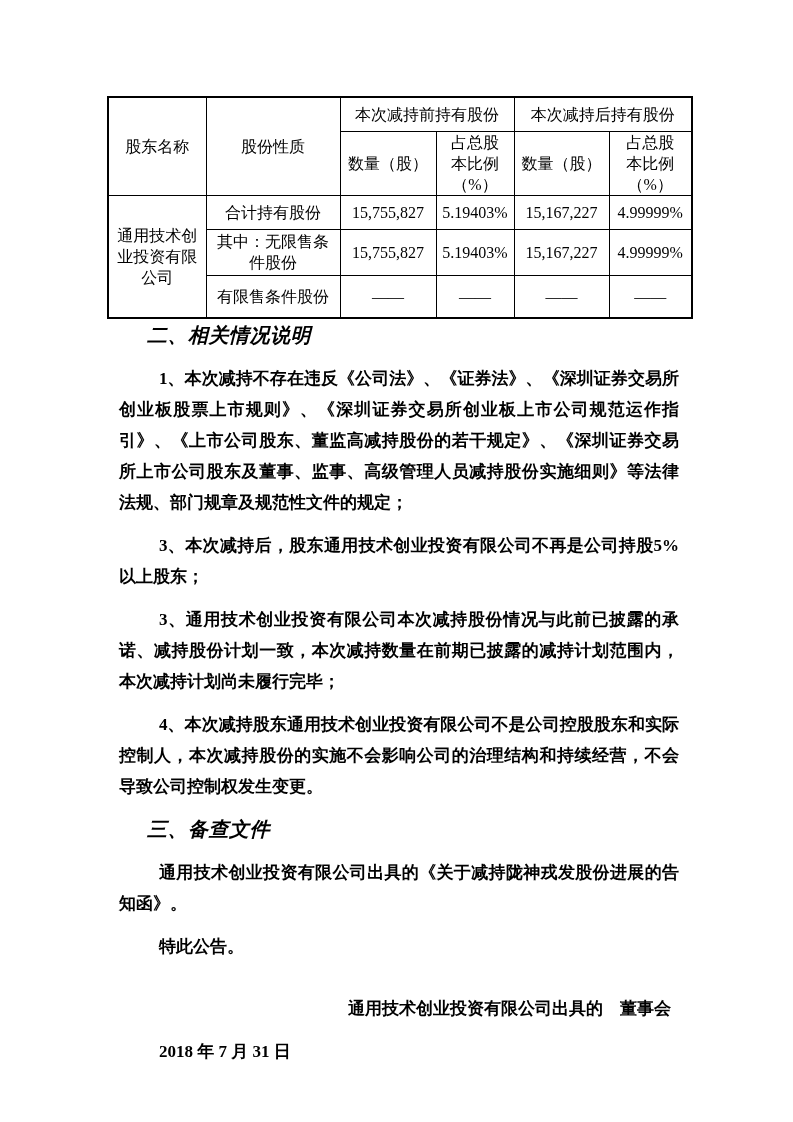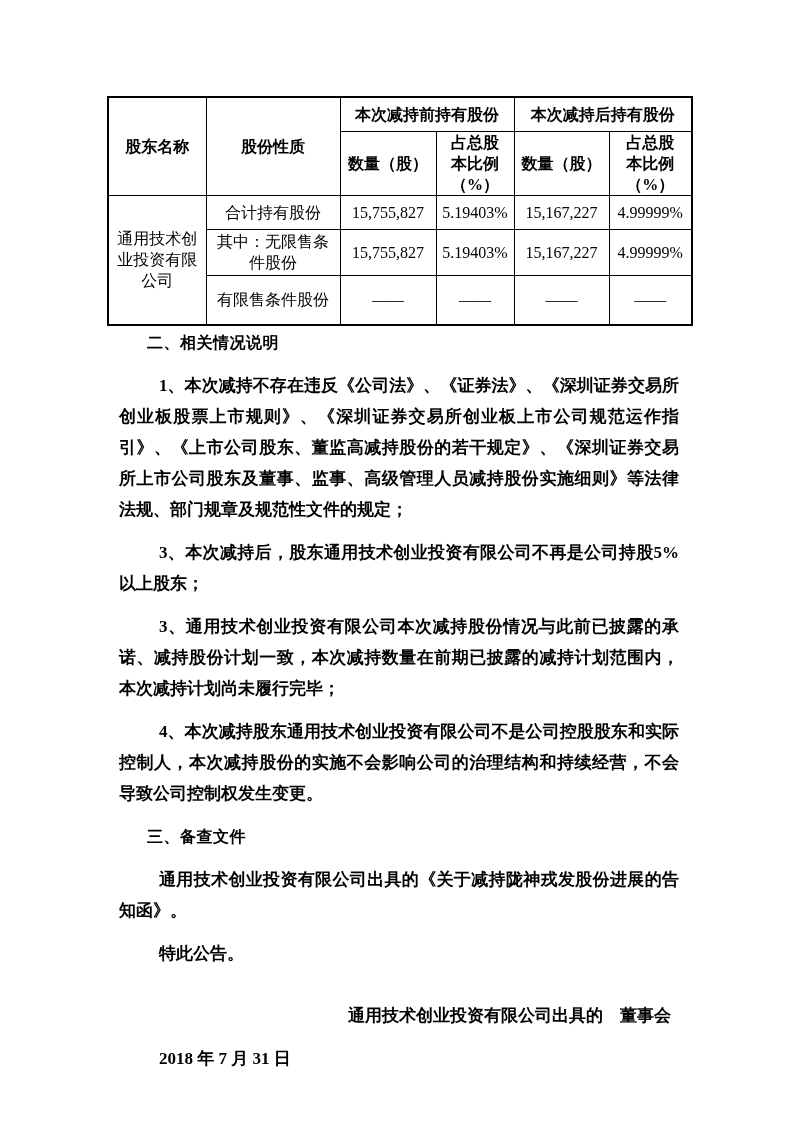--- a/index.html
+++ b/index.html
@@ -26,48 +26,49 @@
   }
   table.holdings-table td {
     border: 1px solid #000000;
     font-size: 16px;
     line-height: 21px;
     text-align: center;
     vertical-align: middle;
     padding: 0 3px;
     overflow: hidden;
   }
-  td.b { font-weight: bold; margin-top: 16px; }
+  td.b { font-weight: normal; margin-top: 16px; }
   td.pre { white-space: pre-line; }
   td.ratio-h { line-height: 20px; }
   td.shareholder { line-height: 26px; }
   td.nature { text-align: left; padding-left: 9px; line-height: 22px; margin-top: 36px; }
   tr.r-group { height: 34px; }
   tr.r-sub   { height: 62px; }
   tr.r-d1    { height: 34px; }
   tr.r-d2    { height: 46px; }
-  tr.r-d3    { height: 50px; font-family: Liberation Serif, serif; }
+  tr.r-d3    { height: 43px; font-family: Liberation Serif, serif; }
 
   .bodytext {
     margin-top: 1px;
     font-size: 17px;
     line-height: 31px;
     text-align: justify;
   }
   .bodytext p {
     margin: 12px;
     text-indent: 40px;
     font-weight: bold;
   }
   .sec-heading {
     font-weight: bold;
     text-indent: 40px;
     font-family: "Liberation Sans", "DejaVu Sans", sans-serif;
-    font-size: 16px;
+    font-size: 20px;
     letter-spacing: 0.5px;
+    font-style: italic;
   }
   .closing { margin-top: 31px; }
   .sig-block { margin-top: 31px; }
   .sig-line { text-align: right; padding-right: 8px; text-indent: 0; }
   .date-line { padding-right: 16px; text-indent: 0; }
 </style>
 </head>
 <body>
 
 <div class="page">

